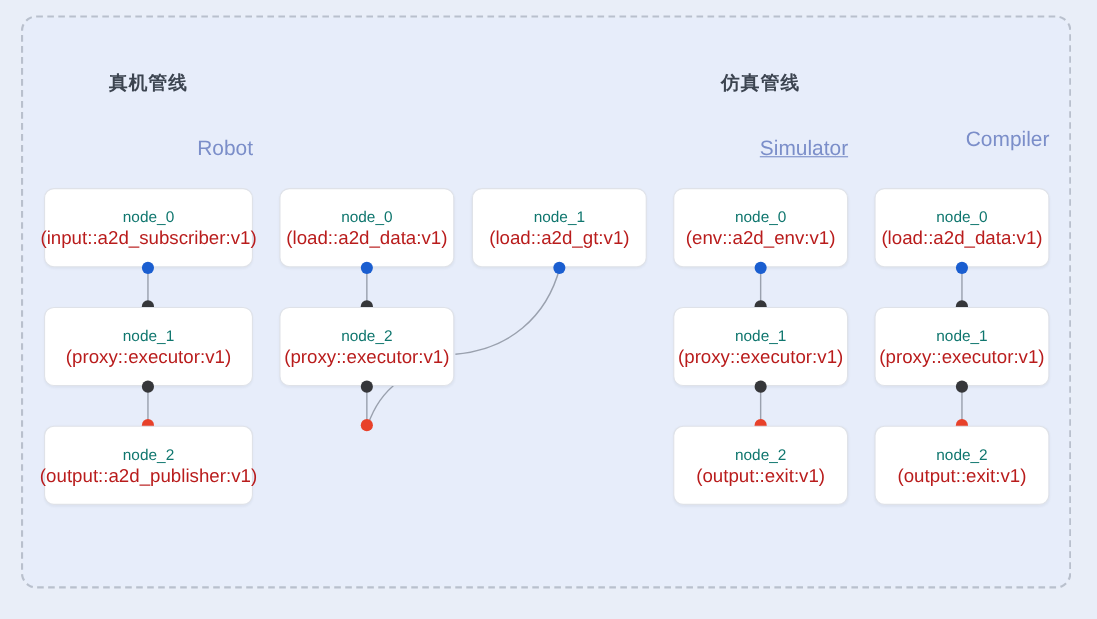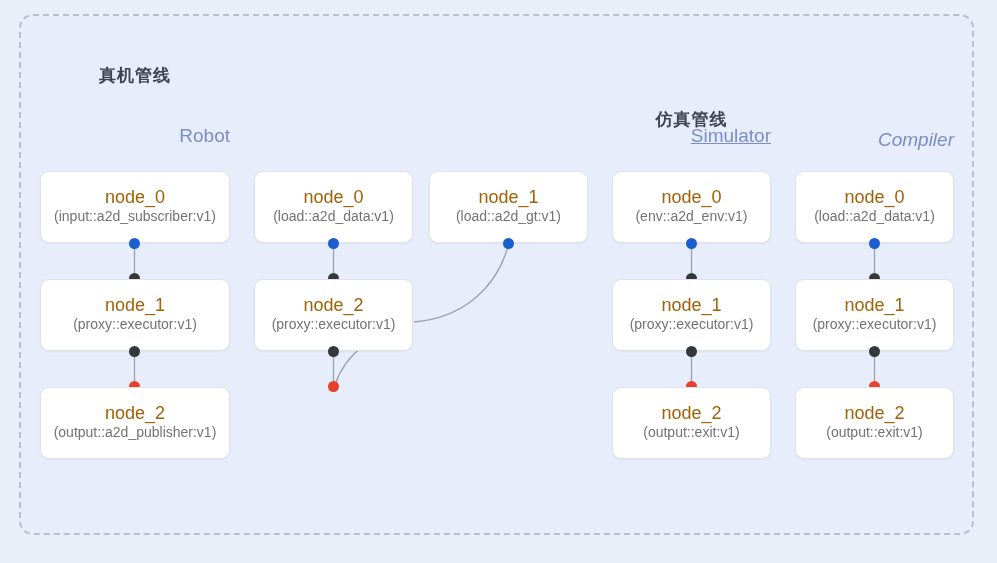--- a/index.html
+++ b/index.html
@@ -73,28 +73,28 @@
     border: 1px solid #dfe2e8;
     border-radius: 9px;
     box-shadow: 0 1px 2px rgba(40,50,70,0.05);
     display: flex;
     flex-direction: column;
     align-items: center;
     justify-content: center;
     color: #4a5059;
   }
   .node-title {
-    font-size: 18px;
-    line-height: 19px;
-    color: #a16207;
-  }
-  .node-sub {
     font-size: 14px;
     line-height: 19px;
-    color: #737373;
+    color: #0f766e;
+  }
+  .node-sub {
+    font-size: 17px;
+    line-height: 19px;
+    color: #b91c1c;
   }
   .dot {
     position: absolute;
     width: 11px;
     height: 11px;
     border-radius: 50%;
   }
   .dot-blue  { background: #1a5ed0; }
   .dot-black { background: #36373a; }
   .dot-red   { background: #e8412a; }
@@ -165,21 +165,21 @@
 
   <div class="dot dot-black" style="left:328px; top:273px;"></div>
   <div class="node" style="left:254px; top:279px; width:159px; height:72px;">
     <div class="node-title">node_2</div>
     <div class="node-sub">(proxy::executor:v1)</div>
   </div>
   <div class="dot dot-black" style="left:328px; top:346px;"></div>
 
   <div class="dot dot-red" style="left:328px; top:381px;"></div>
 
-  <div class="col-title" style="left:612px; top:64px; width:159px;margin-top:44px;">仿真管线</div>
+  <div class="col-title" style="left:612px; top:64px; width:159px;">仿真管线</div>
   <div class="col-sub" style="left:612px; top:125px; width:159px;text-decoration:underline;">Simulator</div>
 
   <div class="node" style="left:612px; top:171px; width:159px; height:72px;">
     <div class="node-title">node_0</div>
     <div class="node-sub">(env::a2d_env:v1)</div>
   </div>
   <div class="dot dot-blue" style="left:686px; top:238px;"></div>
 
   <div class="dot dot-black" style="left:686px; top:273px;"></div>
   <div class="node" style="left:612px; top:279px; width:159px; height:72px;">
@@ -187,21 +187,21 @@
     <div class="node-sub">(proxy::executor:v1)</div>
   </div>
   <div class="dot dot-black" style="left:686px; top:346px;"></div>
 
   <div class="dot dot-red" style="left:686px; top:381px;"></div>
   <div class="node" style="left:612px; top:387px; width:159px; height:72px;">
     <div class="node-title">node_2</div>
     <div class="node-sub">(output::exit:v1)</div>
   </div>
 
-  <div class="col-sub" style="left:795px; top:129px; width:159px;font-style:italic;">Compiler</div>
+  <div class="col-sub" style="left:795px; top:117px; width:159px;">Compiler</div>
 
   <div class="node" style="left:795px; top:171px; width:159px; height:72px;">
     <div class="node-title">node_0</div>
     <div class="node-sub">(load::a2d_data:v1)</div>
   </div>
   <div class="dot dot-blue" style="left:869px; top:238px;"></div>
 
   <div class="dot dot-black" style="left:869px; top:273px;"></div>
   <div class="node" style="left:795px; top:279px; width:159px; height:72px;">
     <div class="node-title">node_1</div>

